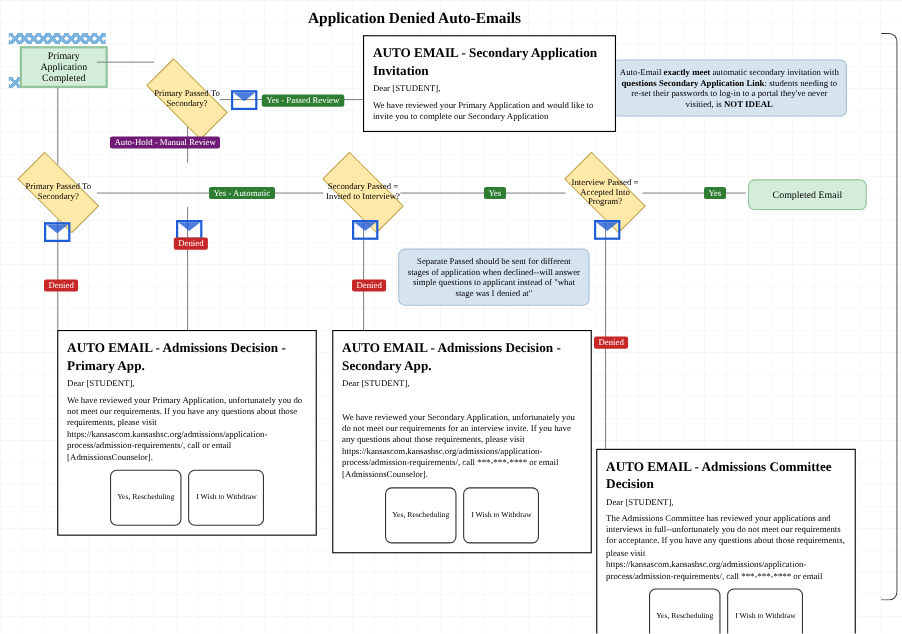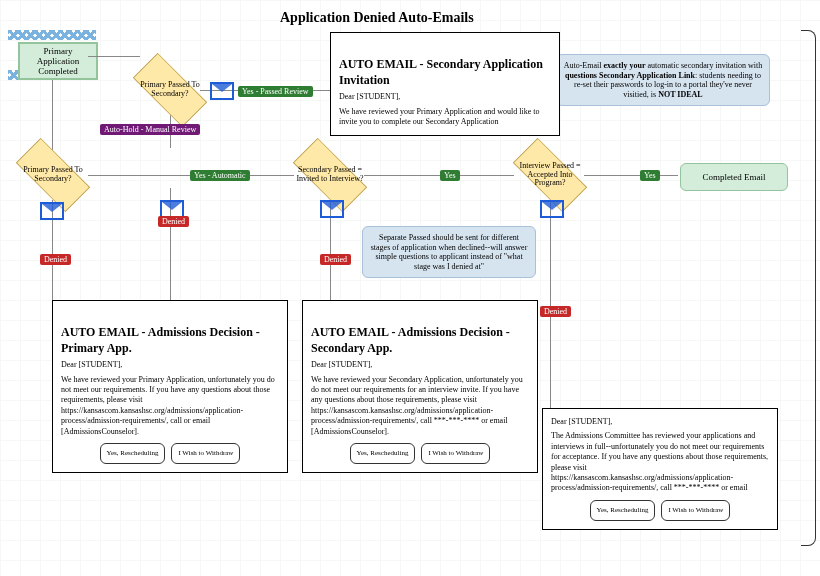--- a/index.html
+++ b/index.html
@@ -4,23 +4,23 @@
 <style>
 body{margin:0;font-family:Georgia,serif;background:#fff;width:820px;height:576px;position:relative;overflow:hidden}
 .grid{position:absolute;inset:0;background-image:linear-gradient(#e8f0e8 1px,transparent 1px),linear-gradient(90deg,#e8f0e8 1px,transparent 1px);background-size:20px 20px;opacity:.4}
 .title{position:absolute;font-weight:bold;font-size:14px}
 .start{position:absolute;background:#d4edda;border:2px solid #93c49b;font-size:9px;text-align:center;display:flex;align-items:center;justify-content:center;padding:4px}
 .hatch{position:absolute;background:repeating-linear-gradient(45deg,#7bb3e0 0 3px,transparent 3px 6px),repeating-linear-gradient(-45deg,#7bb3e0 0 3px,transparent 3px 6px)}
 .diamond{position:absolute;width:70px;height:50px;display:flex;align-items:center;justify-content:center}
 .diamond::before{content:"";position:absolute;inset:0;background:#ffe9a8;border:1px solid #b89b4a;transform:rotate(45deg) scaleY(.7)}
 .diamond span{position:relative;font-size:8px;text-align:center;line-height:1.1;z-index:1}
 .email-box{position:absolute;background:#fff;border:1.5px solid #000;padding:8px;font-size:8px;line-height:1.3}
-.email-box h4{margin:16px 0 4px;font-size:12px;font-weight:bold}
+.email-box h4{margin:0 0 4px;font-size:12px;font-weight:bold}
 .email-box .btns{display:flex;gap:6px;justify-content:center;margin-top:6px}
-.email-box .btn{border:1px solid #333;border-radius:6px;padding:5px 6px;font-size:7px;text-align:center}
+.email-box .btn{border:1px solid #333;border-radius:6px;padding:20px 6px;font-size:7px;text-align:center}
 .note-blue{position:absolute;background:#d6e4f0;border:1px solid #a8c0d8;border-radius:6px;padding:6px;font-size:8px;line-height:1.2}
 .accept{position:absolute;background:#d4edda;border:1px solid #93c49b;border-radius:6px;padding:8px;font-size:9px;text-align:center}
 .tag{position:absolute;font-size:8px;color:#fff;padding:1px 4px;border-radius:2px}
 .tag.green{background:#2e7d32}
 .tag.red{background:#c62828}
 .tag.orange{background:#701a75}
 .mail{position:absolute;width:20px;height:14px;border:2px solid #1e5bd6}
 .mail::after{content:"";position:absolute;left:0;top:0;border-left:10px solid transparent;border-right:10px solid transparent;border-top:8px solid #1e5bd6;opacity:.8}
 .line{position:absolute;background:#888}
 .lineH{height:1px}
@@ -74,21 +74,21 @@
 <div class="tag green" style="left:440px;top:170px">Yes</div>
 <div class="tag green" style="left:640px;top:170px">Yes</div>
 <div class="tag red" style="left:40px;top:254px">Denied</div>
 <div class="tag red" style="left:158px;top:216px">Denied</div>
 <div class="tag red" style="left:320px;top:254px">Denied</div>
 <div class="tag red" style="left:540px;top:306px">Denied</div>
 
 <div class="accept" style="left:680px;top:163px;width:90px">Completed Email</div>
 
 <div class="note-blue" style="left:556px;top:54px;width:200px;text-align:center">
- <span>Auto-Email </span><b>exactly your</b><span> automatic secondary invitation with </span><b>questions Secondary Application Link</b><span>: students needing to re-set their passwords to log-in to a portal they've never visitied, is </span><b>NOT IDEAL</b>
+ <span>Auto-Email </span><b>exactly meet</b><span> automatic secondary invitation with </span><b>questions Secondary Application Link</b><span>: students needing to re-set their passwords to log-in to a portal they've never visitied, is </span><b>NOT IDEAL</b>
 </div>
 <div class="note-blue" style="left:362px;top:226px;width:160px;text-align:center">Separate Passed should be sent for different stages of application when declined--will answer simple questions to applicant instead of "what stage was I denied at"</div>
 
 <div class="email-box" style="left:330px;top:32px;width:212px">
  <h4>AUTO EMAIL - Secondary Application Invitation</h4>
  <div>Dear [STUDENT],</div>
  <div style="margin-top:4px">We have reviewed your Primary Application and would like to invite you to complete our Secondary Application</div>
 </div>
 
 <div class="email-box" style="left:52px;top:300px;width:218px">
@@ -97,28 +97,29 @@
  <div style="margin-top:4px">We have reviewed your Primary Application, unfortunately you do not meet our requirements. If you have any questions about those requirements, please visit https://kansascom.kansashsc.org/admissions/application-process/admission-requirements/, call or email [AdmissionsCounselor].</div>
  <div class="btns">
   <div class="btn">Yes, Rescheduling</div>
   <div class="btn">I Wish to Withdraw</div>
  </div>
 </div>
 
 <div class="email-box" style="left:302px;top:300px;width:218px">
  <h4>AUTO EMAIL - Admissions Decision - Secondary App.</h4>
  <div>Dear [STUDENT],</div>
- <div style="margin-top:4px">We have reviewed your Secondary Application, unfortunately you do not meet our requirements for an interview invite. If you have any questions about those requirements, please visit https://kansascom.kansashsc.org/admissions/application-process/admission-requirements/, call ***-***-**** or email [AdmissionsCounselor].</div>
+ <div style="margin-top:20px">We have reviewed your Secondary Application, unfortunately you do not meet our requirements for an interview invite. If you have any questions about those requirements, please visit https://kansascom.kansashsc.org/admissions/application-process/admission-requirements/, call ***-***-**** or email [AdmissionsCounselor].</div>
  <div class="btns">
   <div class="btn">Yes, Rescheduling</div>
   <div class="btn">I Wish to Withdraw</div>
  </div>
 </div>
 
 <div class="email-box" style="left:542px;top:408px;width:218px">
+ <h4>AUTO EMAIL - Admissions Committee Decision</h4>
  <div>Dear [STUDENT],</div>
  <div style="margin-top:4px">The Admissions Committee has reviewed your applications and interviews in full--unfortunately you do not meet our requirements for acceptance. If you have any questions about those requirements, please visit https://kansascom.kansashsc.org/admissions/application-process/admission-requirements/, call ***-***-**** or email</div>
  <div class="btns">
   <div class="btn">Yes, Rescheduling</div>
   <div class="btn">I Wish to Withdraw</div>
  </div>
 </div>
 
 <div class="bracket"></div>
 

